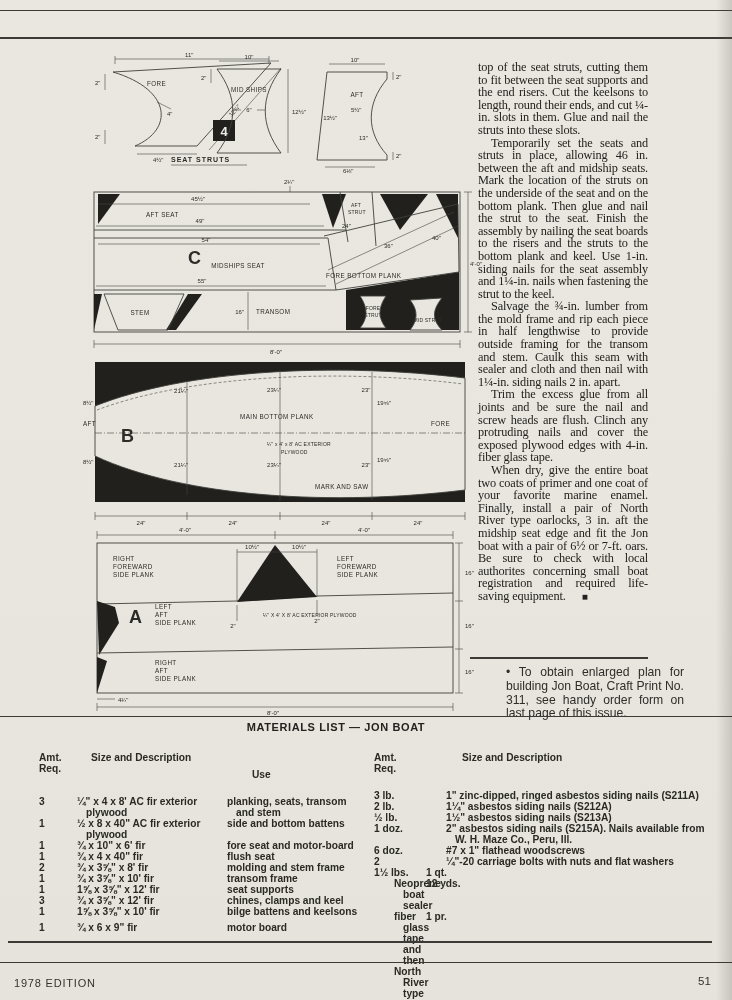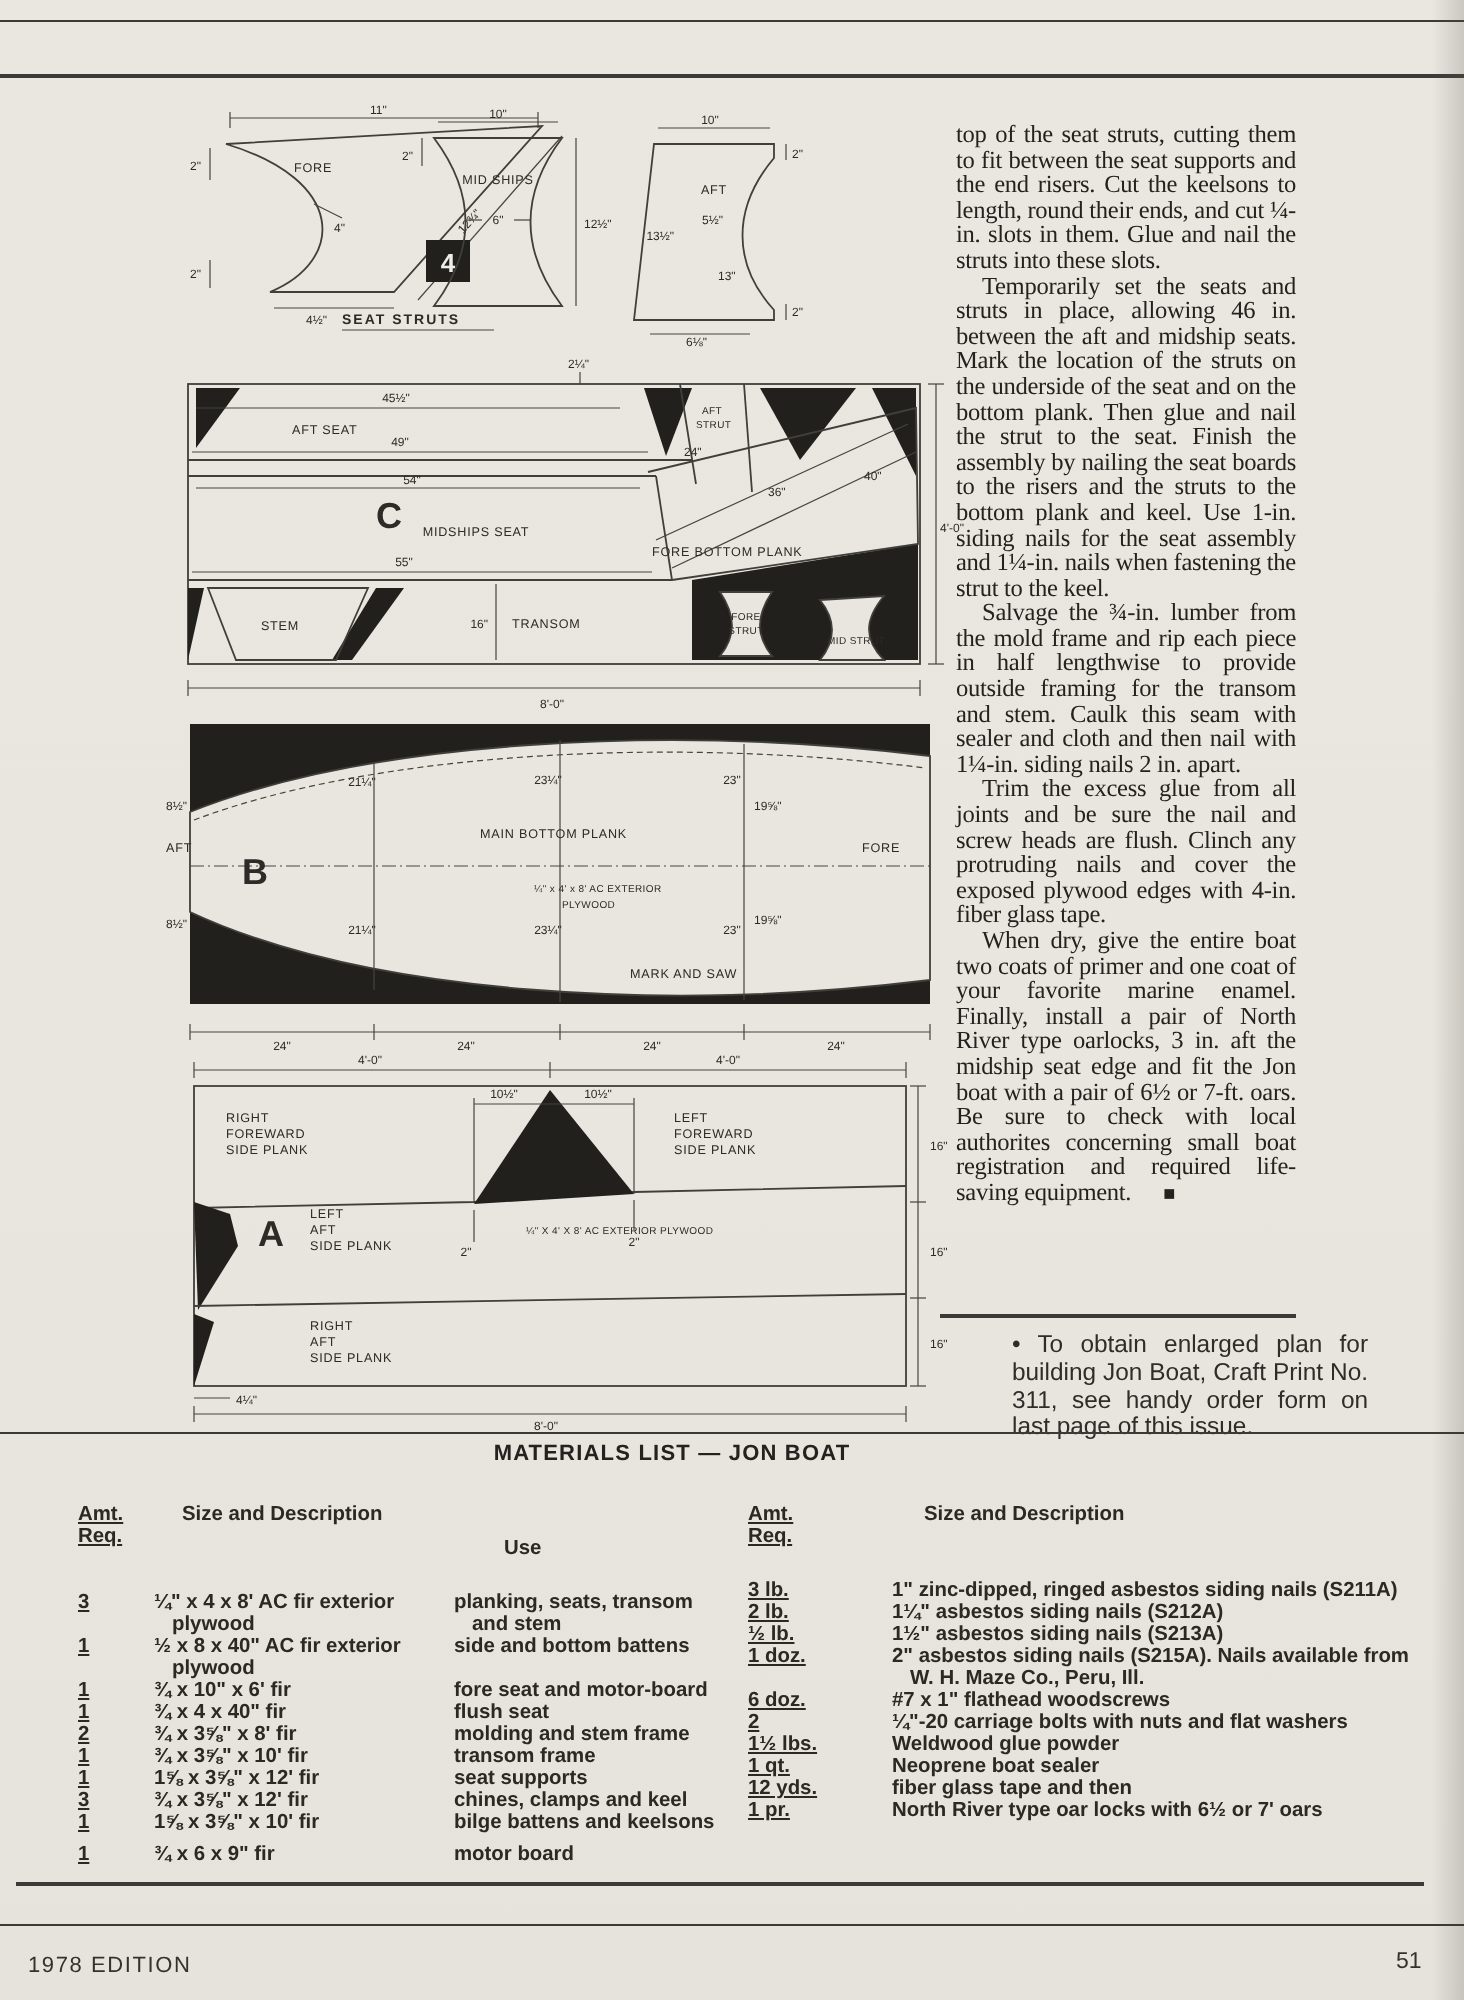--- a/index.html
+++ b/index.html
@@ -21,21 +21,21 @@
   .article p.ind{text-indent:13px;}
   .endsq{padding-left:16px;font-family:"Liberation Sans",sans-serif;font-size:10px;}
   .note{position:absolute;left:470px;top:666px;width:178px;
     font-size:12.2px;line-height:13.8px;color:#2e2d29;text-align:justify;margin-left:36px;}
   
   .mtitle{position:absolute;left:0;top:721px;width:672px;text-align:center;
     font-weight:bold;font-size:11px;letter-spacing:.6px;color:#23221e;}
   .mtable{position:absolute;display:grid;font-size:10.2px;line-height:11px;
     font-weight:bold;color:#2a2924;}
   .mtable .cell{text-indent:-9px;padding-left:9px;}
-  .mtable .amt{text-indent:0;padding-left:6px;text-decoration:underline;}
+  .mtable .amt{text-indent:0;padding-left:6px;}
   .mt-left{left:33px;top:752px;width:340px;grid-template-columns:44px 150px 139px;}
   .mt-right{left:368px;top:752px;width:345px;grid-template-columns:52px 290px;}
   .mt-right .size{padding-left:35px;}
   .h-size-l{padding-left:14px;}
   .h-use-l{padding-left:25px;margin-top:17px;}
   .h-size-r{padding-left:42px;}
   .hgap{grid-column:1/-1;height:16px;}
   .rgap{grid-column:1/-1;height:5px;}
   
   .edition{position:absolute;left:14px;top:977px;font-size:11px;letter-spacing:.8px;color:#33322d;}
@@ -334,21 +334,20 @@
     <div class="cell size">1¼" asbestos siding nails (S212A)</div>
     <div class="amt">½ lb.</div>
     <div class="cell size">1½" asbestos siding nails (S213A)</div>
     <div class="amt">1 doz.</div>
     <div class="cell size">2" asbestos siding nails (S215A). Nails available from W. H. Maze Co., Peru, Ill.</div>
     <div class="amt">6 doz.</div>
     <div class="cell size">#7 x 1" flathead woodscrews</div>
     <div class="amt">2</div>
     <div class="cell size">¼"-20 carriage bolts with nuts and flat washers</div>
     <div class="amt">1½ lbs.</div>
-    <div class="cell size">Weldwood glue powder</div>
     <div class="amt">1 qt.</div>
     <div class="cell size">Neoprene boat sealer</div>
     <div class="amt">12 yds.</div>
     <div class="cell size">fiber glass tape and then</div>
     <div class="amt">1 pr.</div>
     <div class="cell size">North River type oar locks with 6½ or 7' oars</div>
   </div>
 
   <div class="rule" style="left:8px;top:941px;width:704px;height:2px;"></div>
   <div class="rule" style="left:0;top:962px;width:732px;height:1px;"></div>

